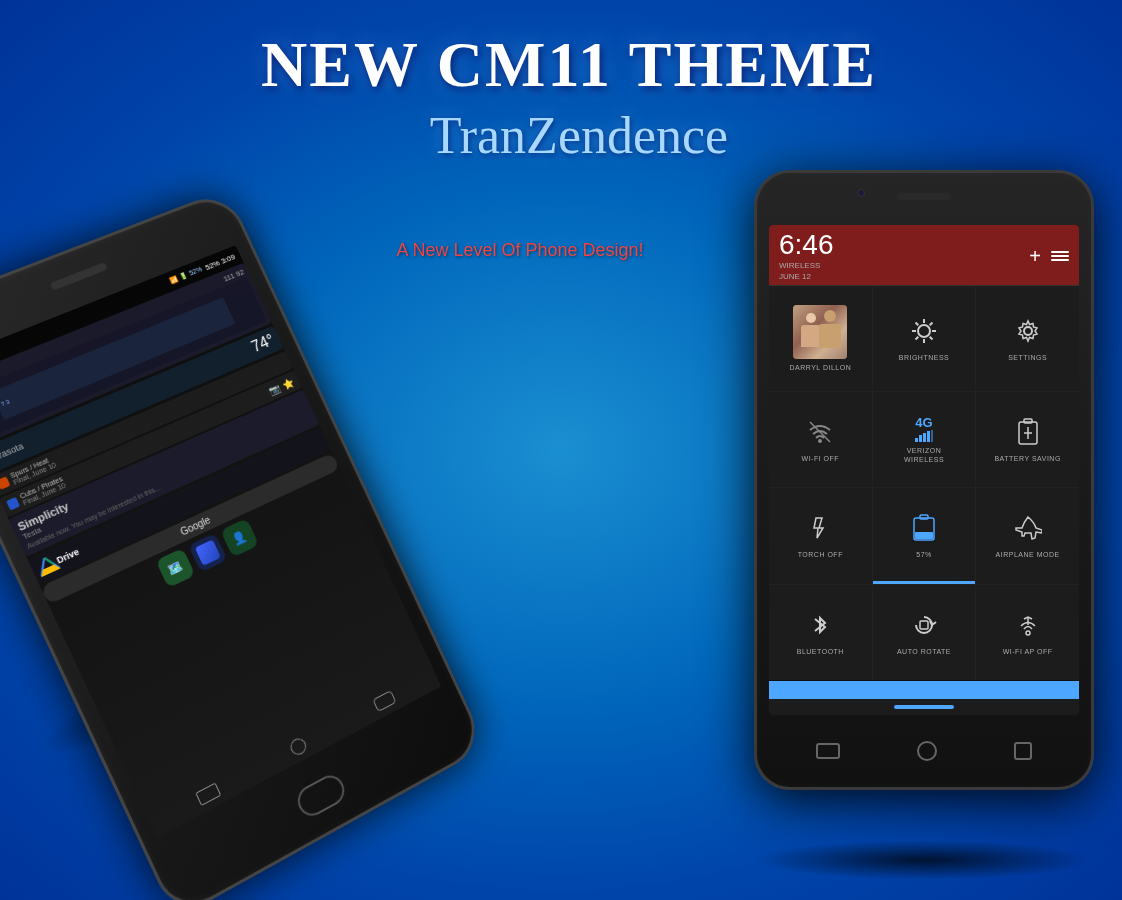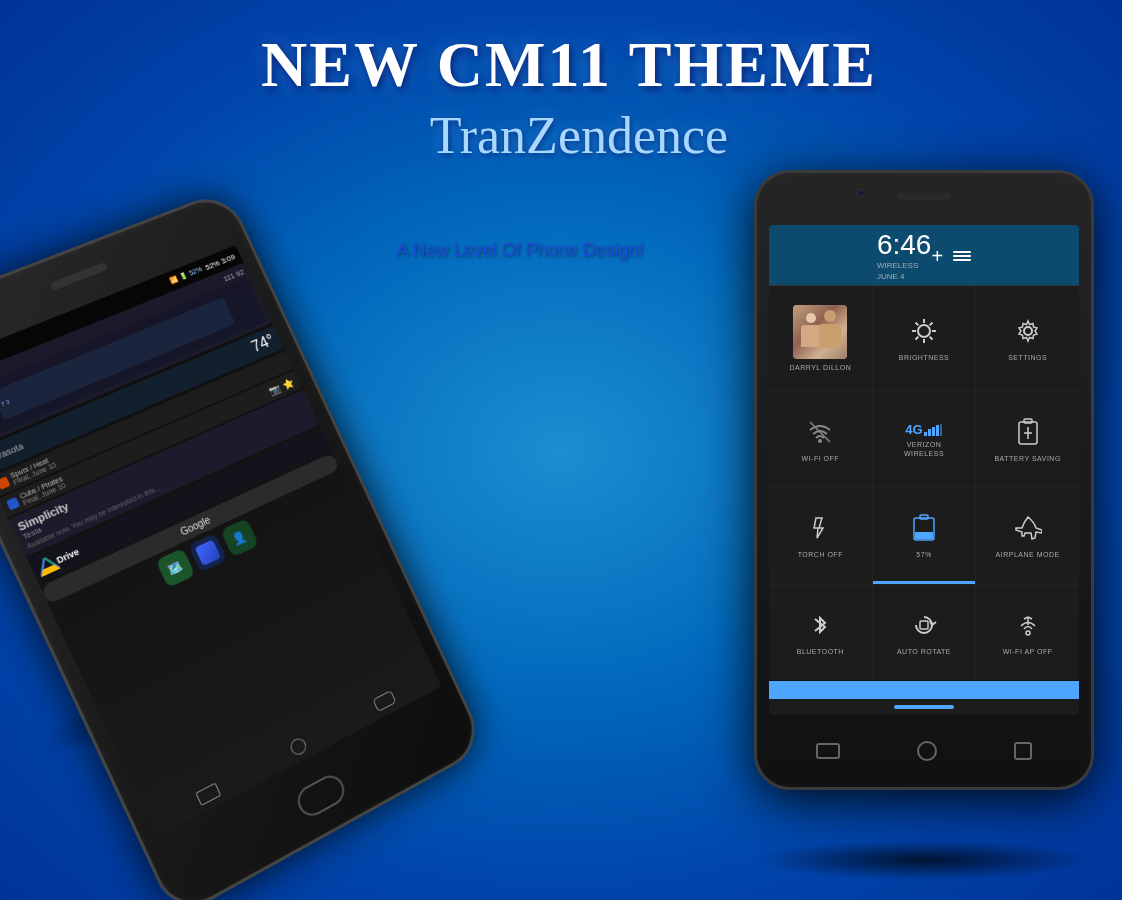--- a/index.html
+++ b/index.html
@@ -39,21 +39,21 @@
     
     .center-text {
       position: absolute;
       top: 240px;
       left: 360px;
       width: 320px;
       text-align: center;
     }
     .tagline {
       font-size: 18px;
-      color: #1d4ed8;
+      color: #ef4444;
       font-family: Arial, sans-serif;
       text-shadow: 1px 1px 3px rgba(0,0,0,0.5);
     }
     .author {
       font-size: 18px;
       color: white;
       font-family: Arial, sans-serif;
       text-shadow: 1px 1px 3px rgba(0,0,0,0.5);
     }
 
@@ -331,25 +331,25 @@
 
     
     .right-screen-content {
       width: 100%;
       height: 100%;
       background: #111;
       display: flex;
       flex-direction: column;
     }
     .qs-header {
-      background: #0c4a6e;
+      background: #7f1d1d;
       padding: 6px 10px 4px;
       display: flex;
       align-items: center;
-      justify-content: center;
+      justify-content: space-between;
       border-bottom: 1px solid #333;
     }
     .qs-time {
       font-size: 28px;
       color: white;
       font-weight: 300;
       line-height: 1;
     }
     .qs-date {
       font-size: 8px;
@@ -613,21 +613,21 @@
     <div class="phone-right-body">
       <div class="phone-right-speaker"></div>
       <div class="phone-right-camera"></div>
       <div class="phone-right-screen">
         <div class="right-screen-content">
 
           <div class="qs-header">
             <div>
               <div class="qs-time">6:46</div>
               <div class="qs-date">WIRELESS</div>
-              <div class="qs-date">JUNE 4</div>
+              <div class="qs-date">JUNE 12</div>
             </div>
             <div class="qs-header-right">
               <span class="qs-plus">+</span>
               <div class="qs-menu">
                 <div class="qs-menu-line"></div>
                 <div class="qs-menu-line"></div>
                 <div class="qs-menu-line"></div>
               </div>
             </div>
           </div>
@@ -684,21 +684,21 @@
                   <path d="M7 16 Q14 10 21 16" stroke="#888" stroke-width="2" fill="none"></path>
                   <path d="M10 20 Q14 16 18 20" stroke="#888" stroke-width="2" fill="none"></path>
                   <circle cx="14" cy="23" r="2" fill="#888"></circle>
                   <line x1="4" y1="4" x2="24" y2="24" stroke="#888" stroke-width="1.5"></line>
                 </svg>
               </div>
               <div class="qs-tile-label">WI-FI OFF</div>
             </div>
 
             <div class="qs-tile">
-              <div class="qs-tile-icon active" style="font-size:11px;font-weight:bold;color:#4da6ff;display:flex;align-items:center;">
+              <div class="qs-tile-icon active" style="font-size:11px;font-weight:bold;color:#4da6ff;display:flex;flex-direction:column;align-items:center;">
                 <span style="font-size:13px;">4G</span>
                 <svg width="20" height="12" viewBox="0 0 20 12" fill="none" style="margin-top:1px;">
                   <rect x="1" y="8" width="3" height="4" fill="#4da6ff"></rect>
                   <rect x="5" y="5" width="3" height="7" fill="#4da6ff"></rect>
                   <rect x="9" y="3" width="3" height="9" fill="#4da6ff"></rect>
                   <rect x="13" y="1" width="3" height="11" fill="#4da6ff"></rect>
                   <rect x="17" y="0" width="2" height="12" fill="#4da6ff" opacity="0.5"></rect>
                 </svg>
               </div>
               <div class="qs-tile-label">VERIZON<br>WIRELESS</div>

